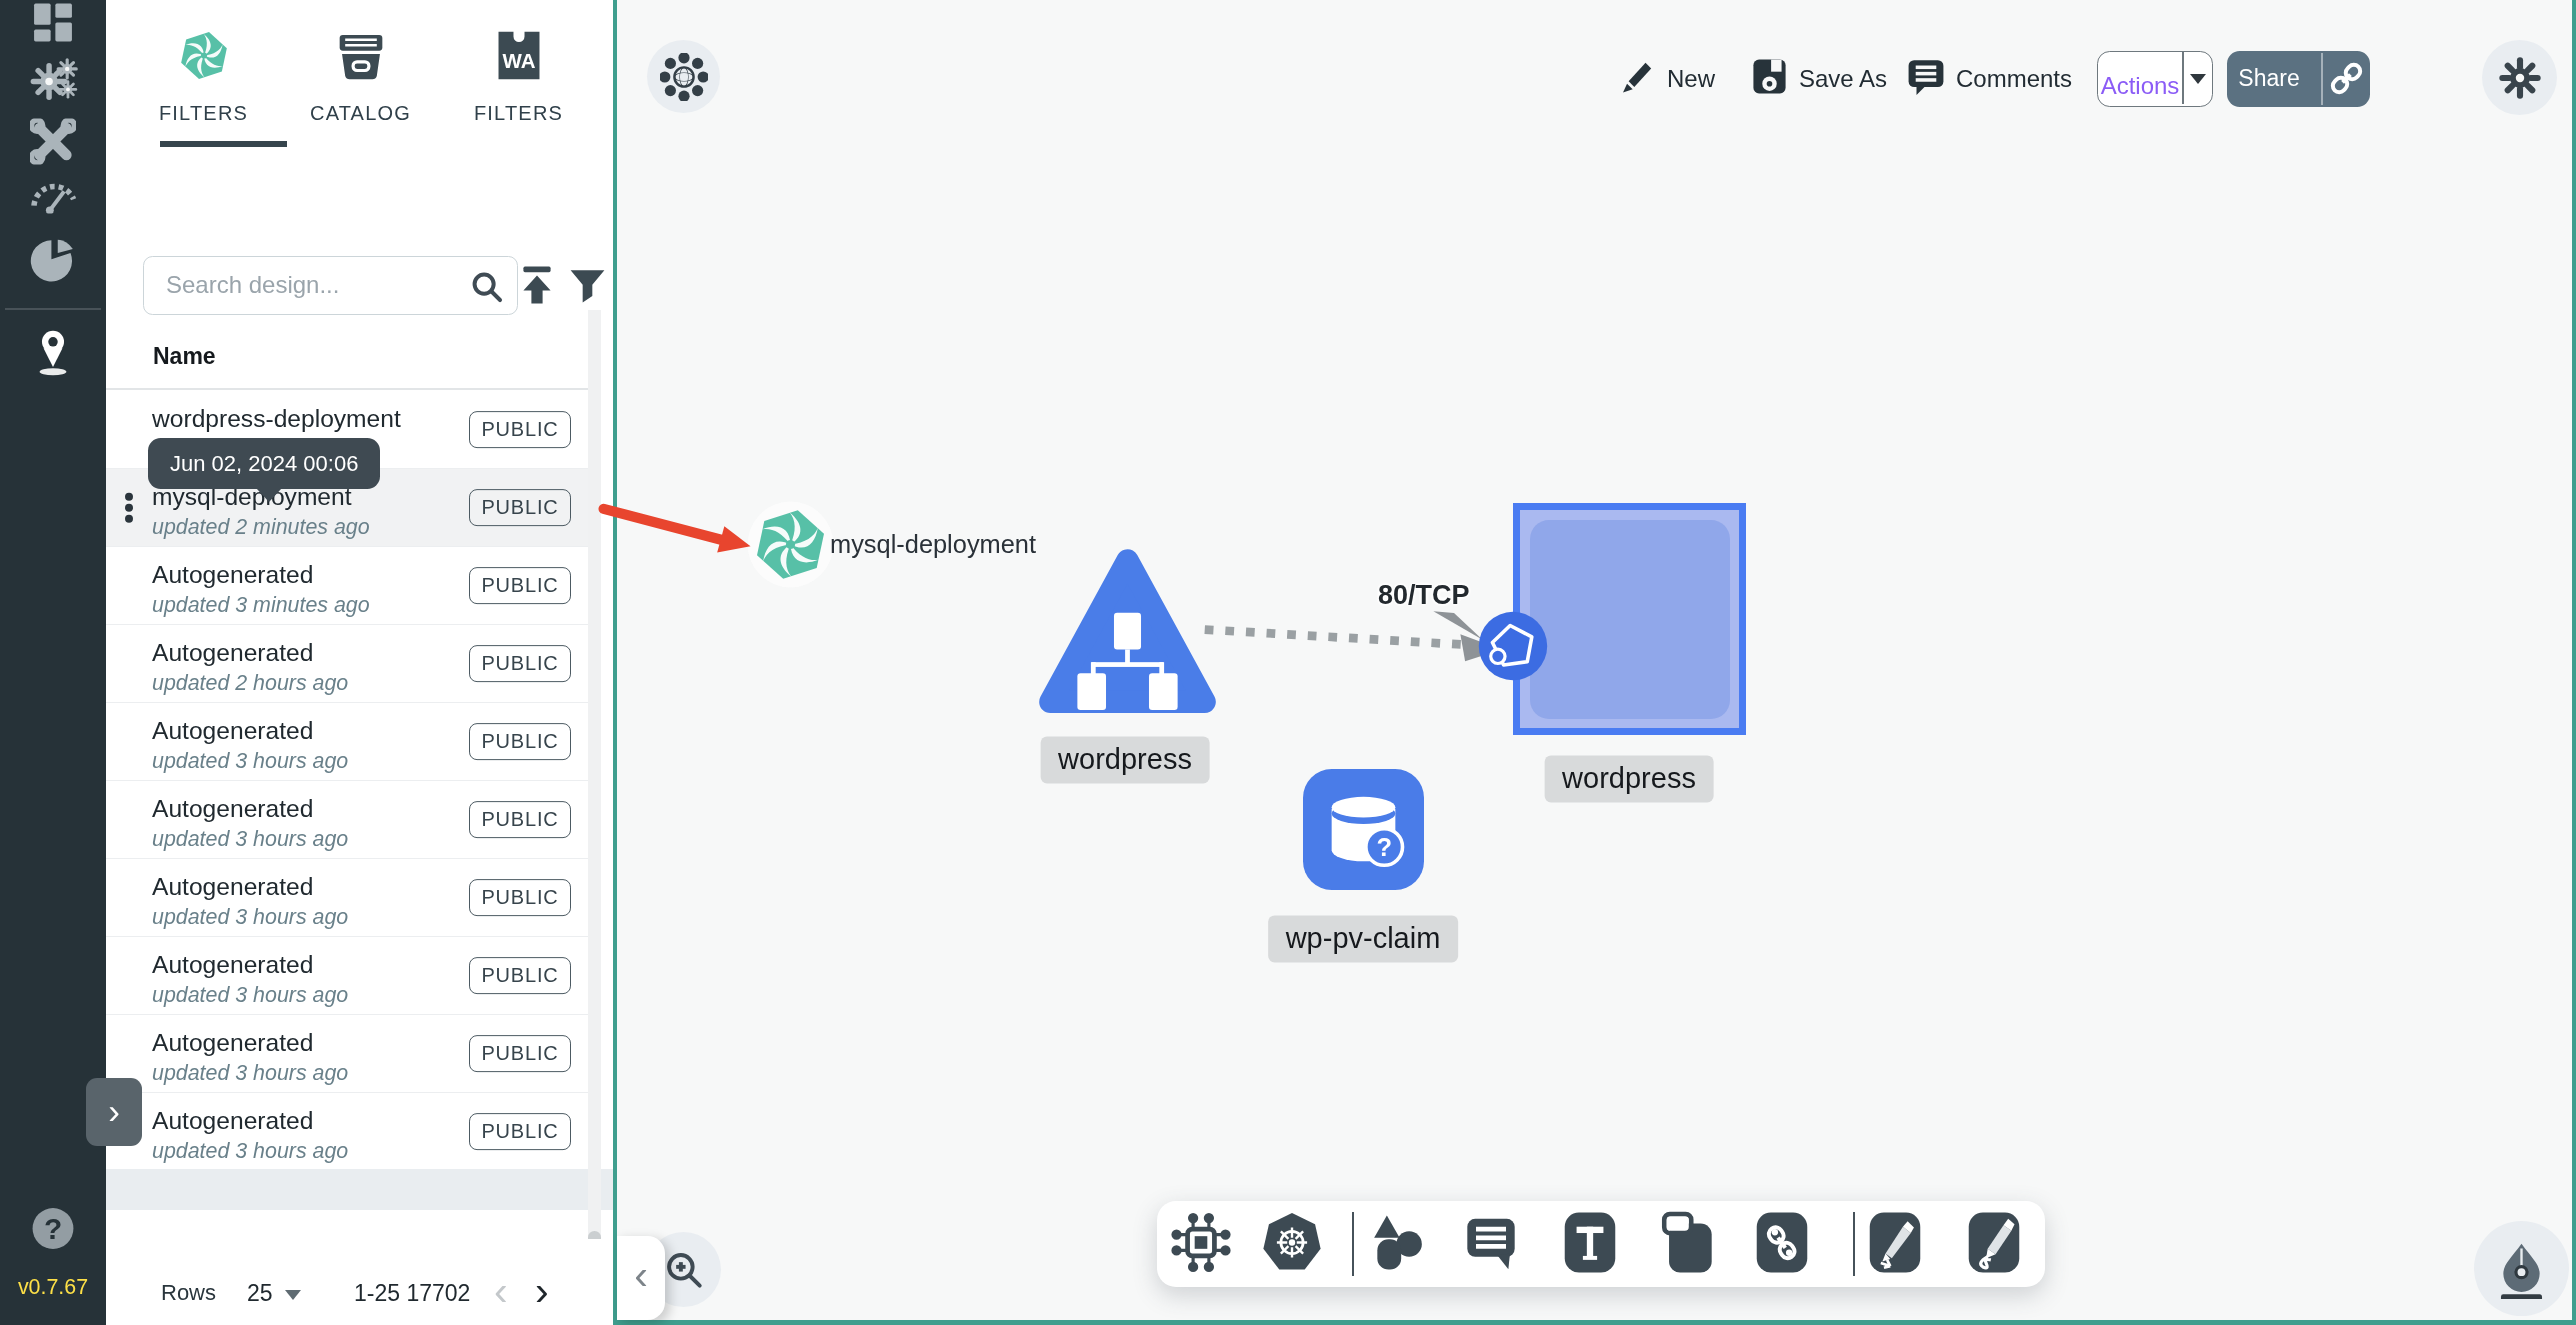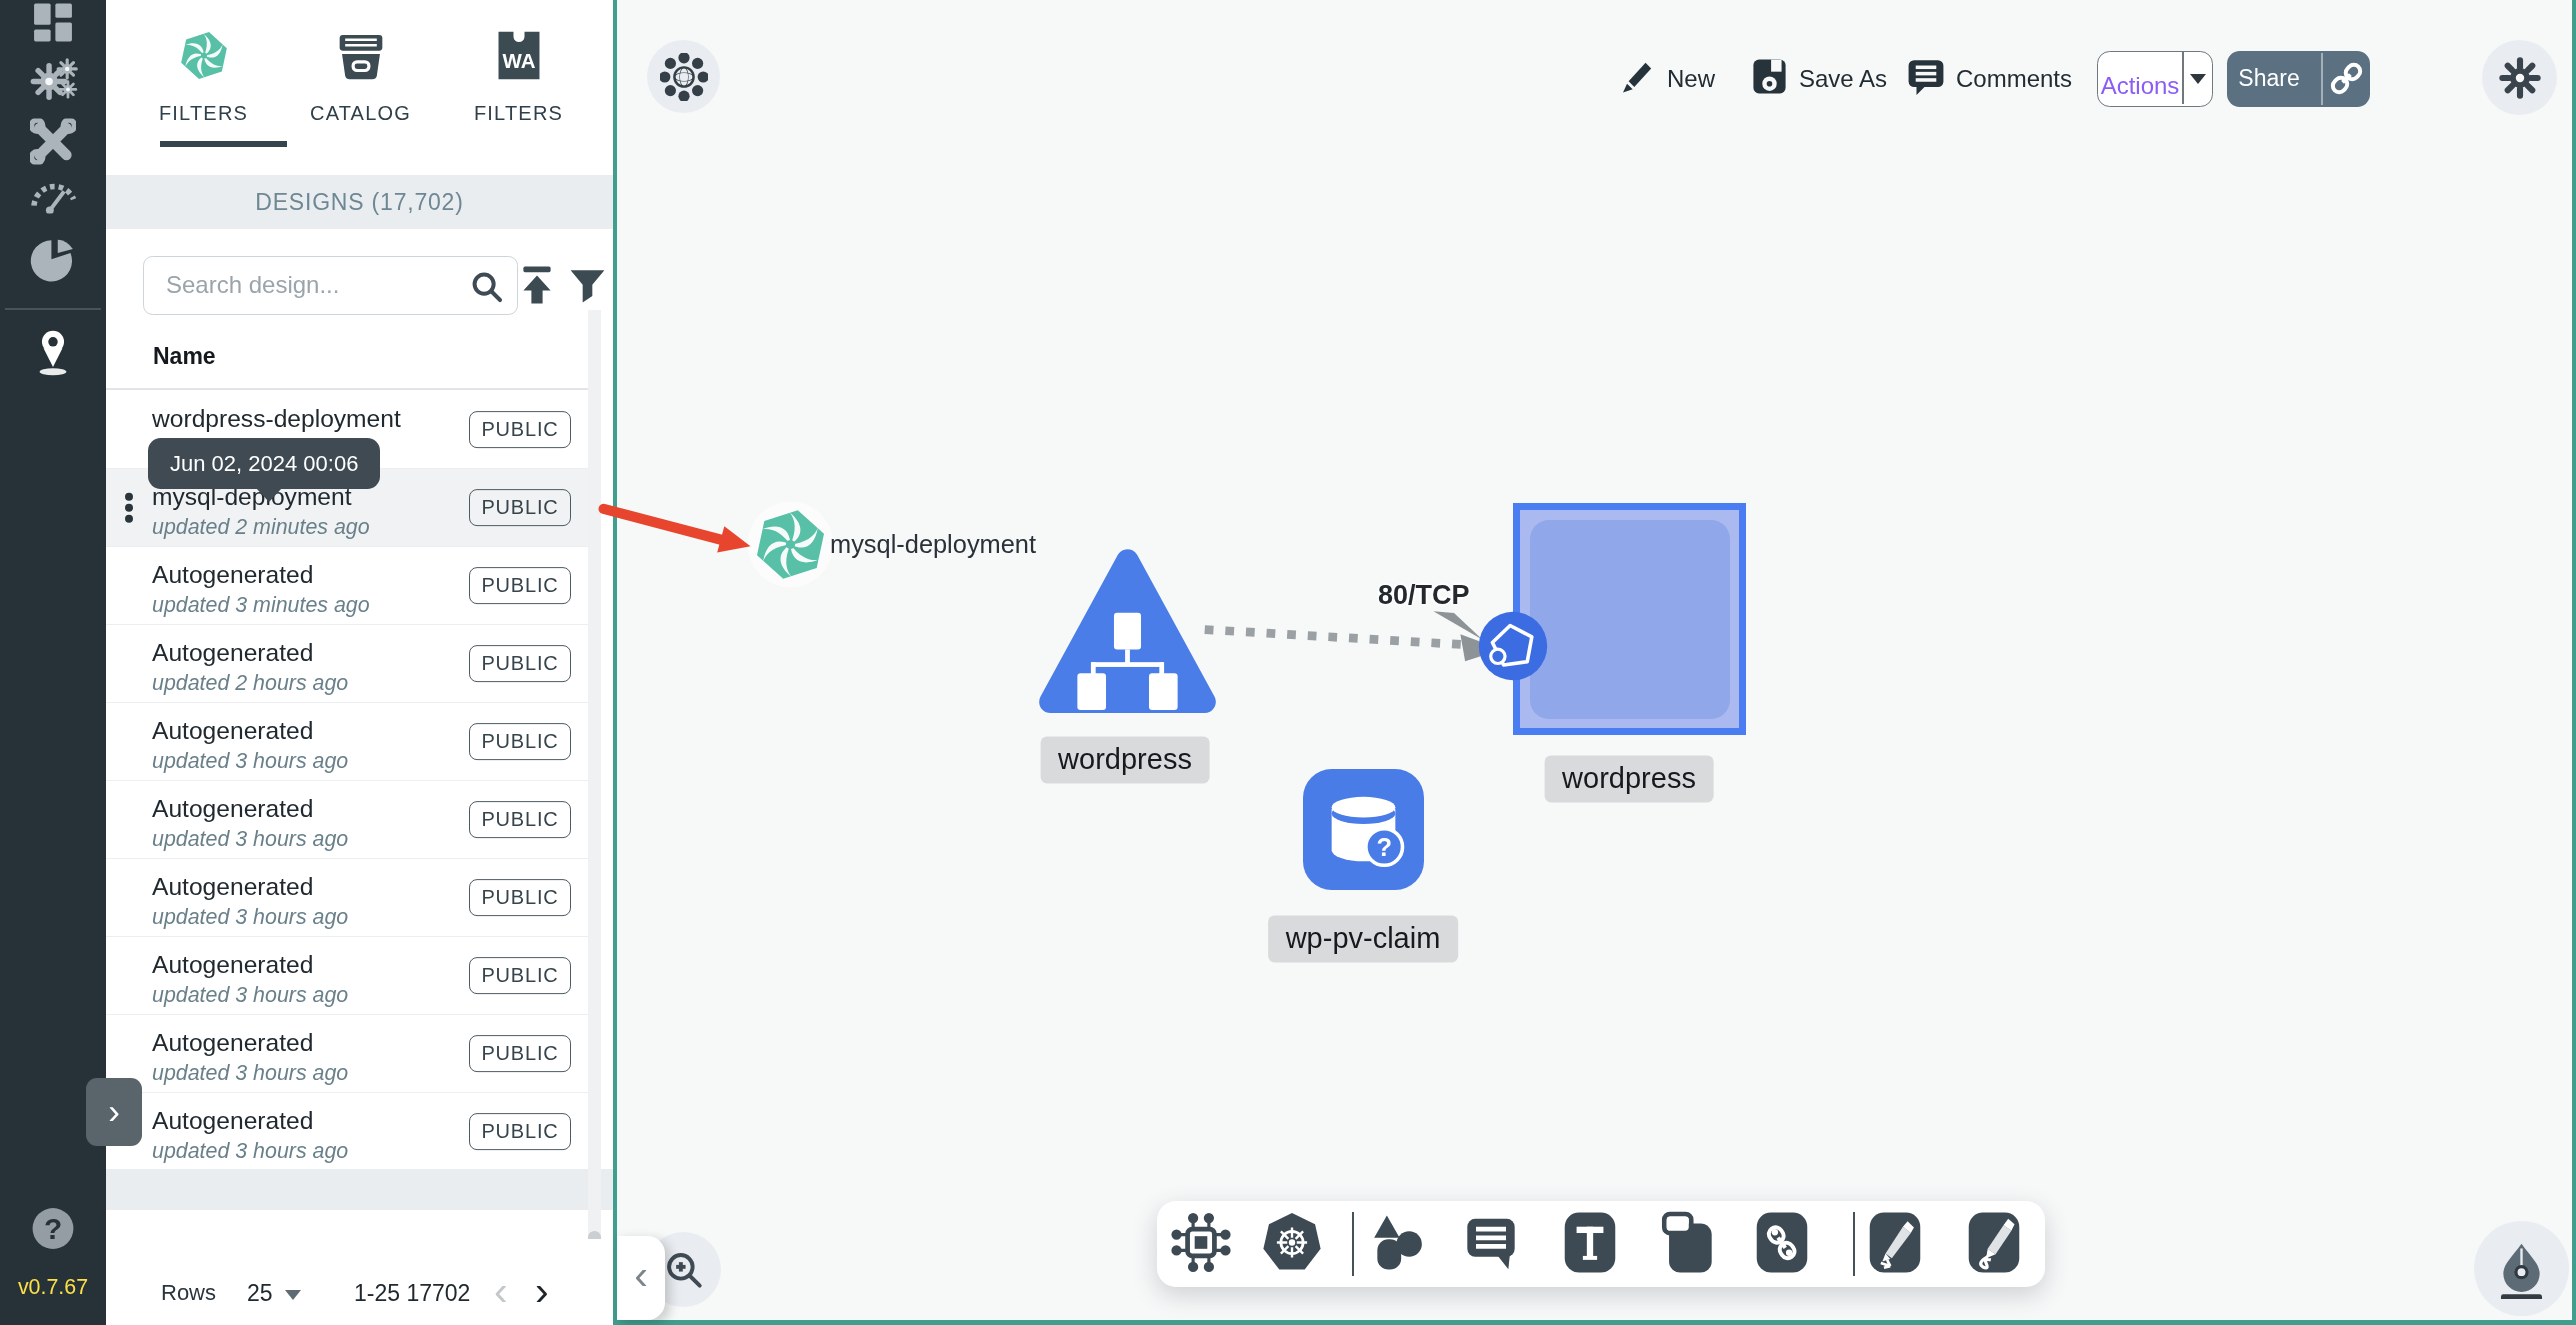--- a/index.html
+++ b/index.html
@@ -221,21 +221,20 @@
     <div class="tab" style="left:334px">
       <span style="position:absolute;left:50%;top:57px;transform:translate(-50%,-50%)">
         <svg width="49" height="52" viewBox="-31 -33 62 66">
           <path d="M-26,-30 H-7 V-24 A7,7 0 0 0 7,-24 V-30 H26 V30 H-26 Z" fill="#3c4a52"></path>
           <text x="0" y="16" text-anchor="middle" font-size="26" font-weight="bold" fill="#ffffff" font-family="Liberation Sans, sans-serif">WA</text>
         </svg>
       </span>
       <div class="tab-label">FILTERS</div>
     </div>
 
-    <div class="panel-header">DESIGNS (17,702)</div>
 
     <div class="searchbox">
       <input type="text" placeholder="Search design..." style="">
       <span style="position:absolute;right:12.7px;top:12px">
         <svg width="35" height="35" viewBox="-22 -22 44 44" fill="none" stroke="#3f4b54" stroke-width="5">
           <circle cx="-3" cy="-3" r="12"></circle>
             <line x1="6" y1="6" x2="17" y2="17" stroke-linecap="round"></line>
         </svg>
       </span>
     </div>

